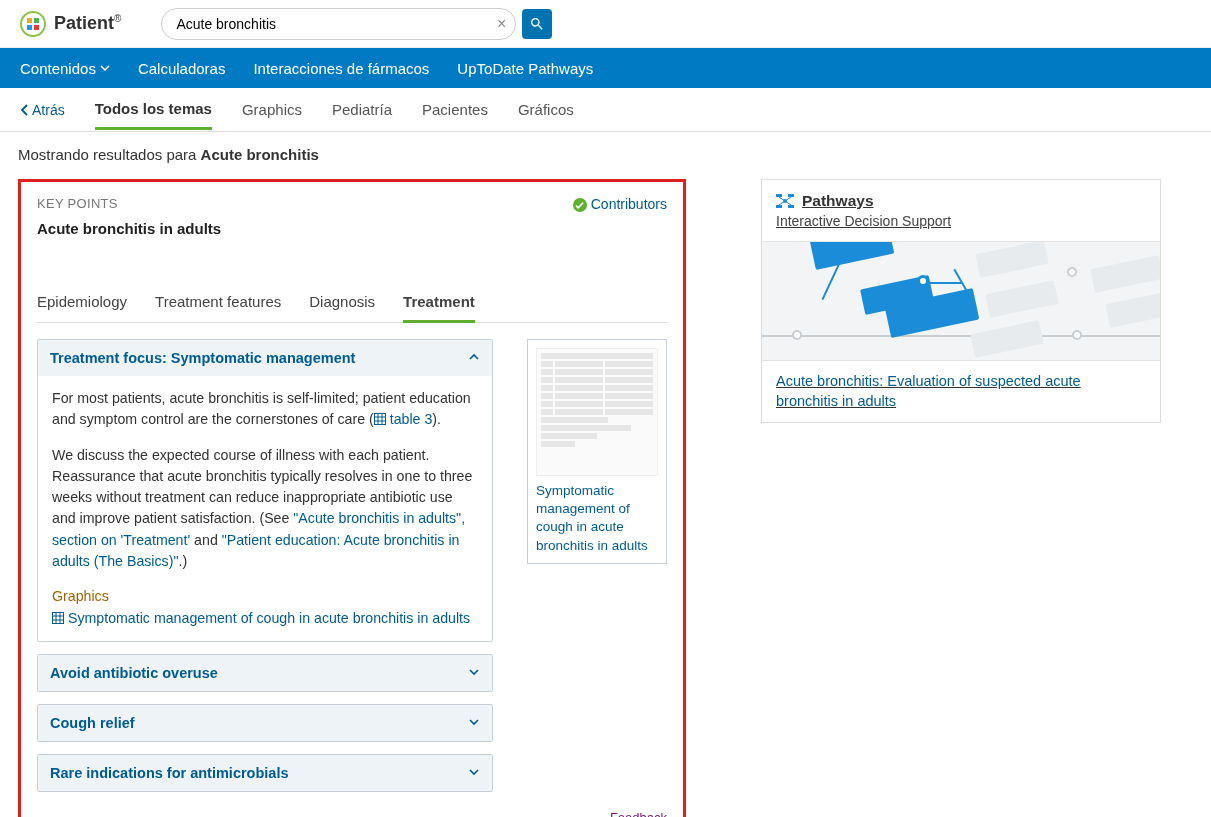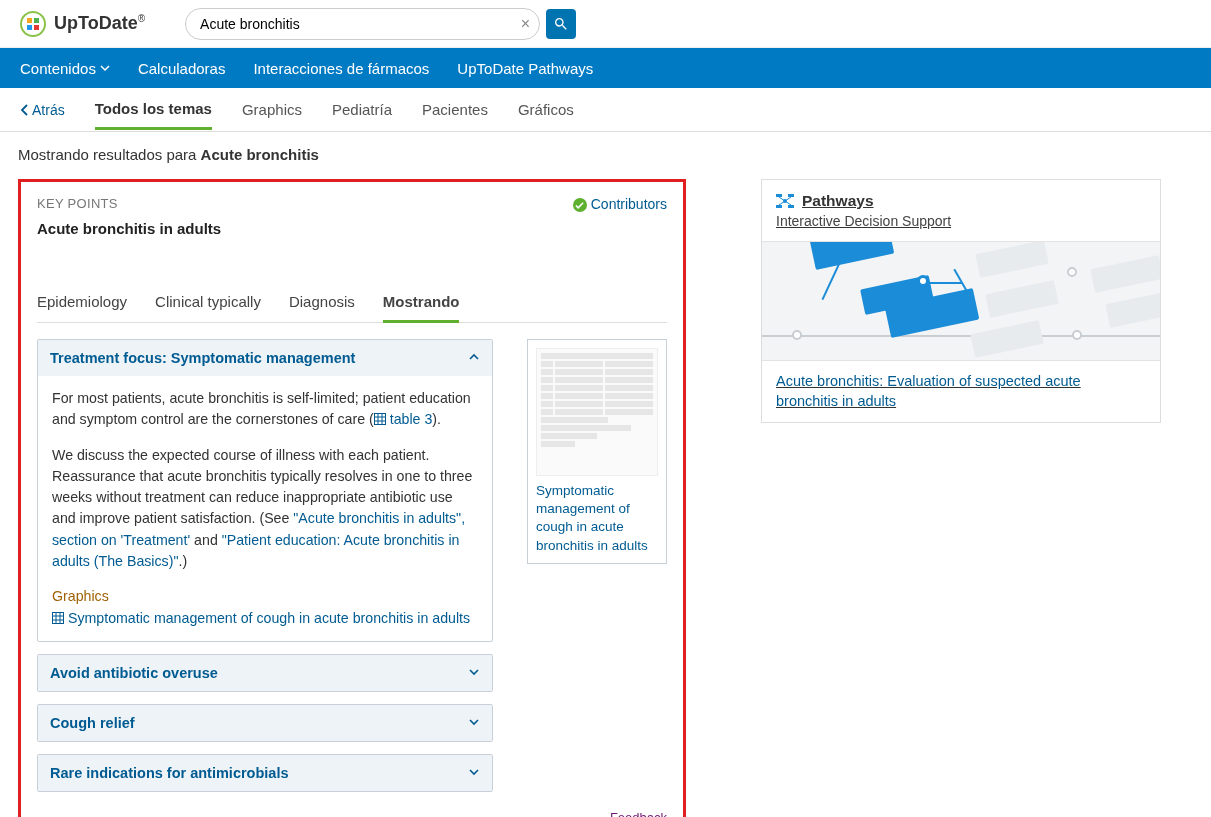--- a/index.html
+++ b/index.html
@@ -91,21 +91,21 @@
   <div class="logo-wrap">
     <span class="logo-icon">
       <svg viewBox="0 0 26 26">
           <circle cx="13" cy="13" r="12" fill="none" stroke="#8bc34a" stroke-width="2"></circle>
           <rect x="7" y="7" width="5" height="5" fill="#f5a623"></rect>
           <rect x="14" y="7" width="5" height="5" fill="#4caf50"></rect>
           <rect x="7" y="14" width="5" height="5" fill="#2196f3"></rect>
           <rect x="14" y="14" width="5" height="5" fill="#e53935"></rect>
         </svg>
     </span>
-    <span class="logo-text"><span>UpToDate</span><sup>®</sup></span>
+    <span class="logo-text"><span>Patient</span><sup>®</sup></span>
   </div>
   <div class="search-wrap">
     <div class="search-box">
       <input class="search-input" type="text" value="Acute bronchitis" style="">
       <span class="clear-x">×</span>
     </div>
     <button class="search-btn">
       <svg viewBox="0 0 24 24">
           <path d="M15.5 14h-.79l-.28-.27A6.471 6.471 0 0016 9.5 6.5 6.5 0 109.5 16c1.61 0 3.09-.59 4.23-1.57l.27.28v.79l5 4.99L20.49 19l-4.99-5zm-6 0C7.01 14 5 11.99 5 9.5S7.01 5 9.5 5 14 7.01 14 9.5 11.99 14 9.5 14z"></path>
         </svg>
@@ -162,23 +162,23 @@
                   <path d="M1 5l2.5 2.5L9 2" stroke="#fff" stroke-width="1.8" fill="none"></path>
                 </svg>
               </span>
             <span>Contributors</span>
           </div>
         </div>
         <div class="kp-topic">Acute bronchitis in adults</div>
 
         <div class="kp-tabs">
           <div class="kp-tab">Epidemiology</div>
-          <div class="kp-tab">Clinical typically</div>
+          <div class="kp-tab">Treatment features</div>
           <div class="kp-tab">Diagnosis</div>
-          <div class="kp-tab active">Mostrando</div>
+          <div class="kp-tab active">Treatment</div>
         </div>
 
         <div class="kp-body">
           <div class="kp-main">
 
             <div class="accordion">
               <div class="acc-header">
                 <span class="acc-title">Treatment focus: Symptomatic management</span>
                 <span class="acc-chev"><svg width="12" height="12" viewBox="0 0 12 12">
                       <path d="M2 8l4-4 4 4" stroke="#005b92" stroke-width="1.6" fill="none"></path>

